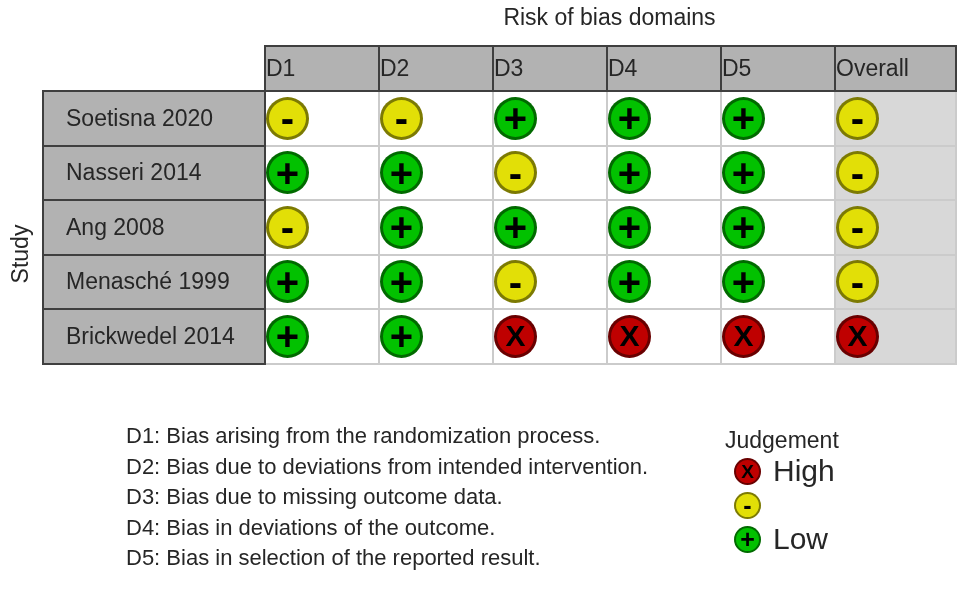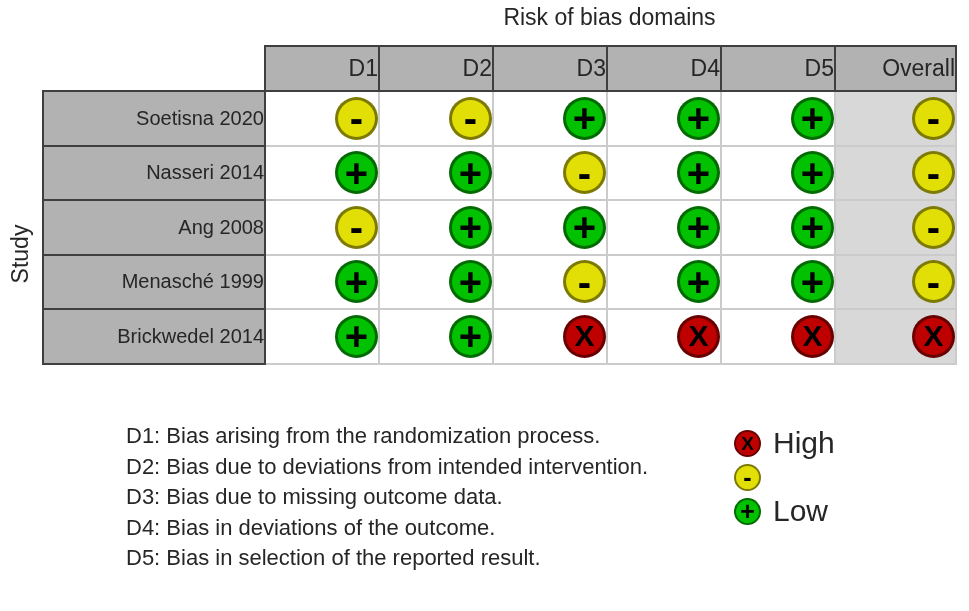--- a/index.html
+++ b/index.html
@@ -31,34 +31,35 @@
 
   table.rob-table {
     position: absolute;
     left: 42px; top: 45px;
     border-collapse: collapse;
     table-layout: fixed;
   }
   .rob-table thead tr { height: 45px; }
   .rob-table tbody tr { height: 54.5px; }
 
-  .rob-table td, .rob-table th { vertical-align: middle; text-align: right; }
+  .rob-table td, .rob-table th { vertical-align: middle; text-align: left; }
 
   .blank { border: none; background: transparent; }
 
   .hdr {
     background: var(--header-bg, #b2b2b2);
     border: 2px solid var(--grid-dark, #3f3f3f);
     font-size: 23px;
     font-weight: normal;
   }
   .study-label {
     background: var(--label-bg, #b2b2b2);
     border: 2px solid var(--grid-dark, #3f3f3f);
-    font-size: 20px;
+    font-size: 23px;
+    padding-left: 22px;
   }
   .cell {
     background: #ffffff;
     border: 2px solid var(--grid-light, #cbcbcb);
   }
   .cell.overall { background: var(--overall-bg, #d8d8d8); }
 
   .circle {
     display: inline-flex;
     align-items: center;
@@ -176,20 +177,21 @@
   <div class="footnotes">
 
       <div class="footnote-line">D1: Bias arising from the randomization process.</div>
       <div class="footnote-line">D2: Bias due to deviations from intended intervention.</div>
       <div class="footnote-line">D3: Bias due to missing outcome data.</div>
       <div class="footnote-line">D4: Bias in deviations of the outcome.</div>
       <div class="footnote-line">D5: Bias in selection of the reported result.</div>
     </div>
 
   <div class="legend">
+    <div class="legend-title">Judgement</div>
     <div>
 
     <div class="legend-item">
           <span class="circle" style="height: 27px; width: 27px; background: rgb(191, 0, 0); font-size: 19px;">X</span>
           <span class="legend-label">High</span>
         </div>
         <div class="legend-item">
           <span class="circle" style="height: 27px; width: 27px; background: rgb(226, 223, 7); font-size: 25px;">-</span>
         </div>
         <div class="legend-item">

